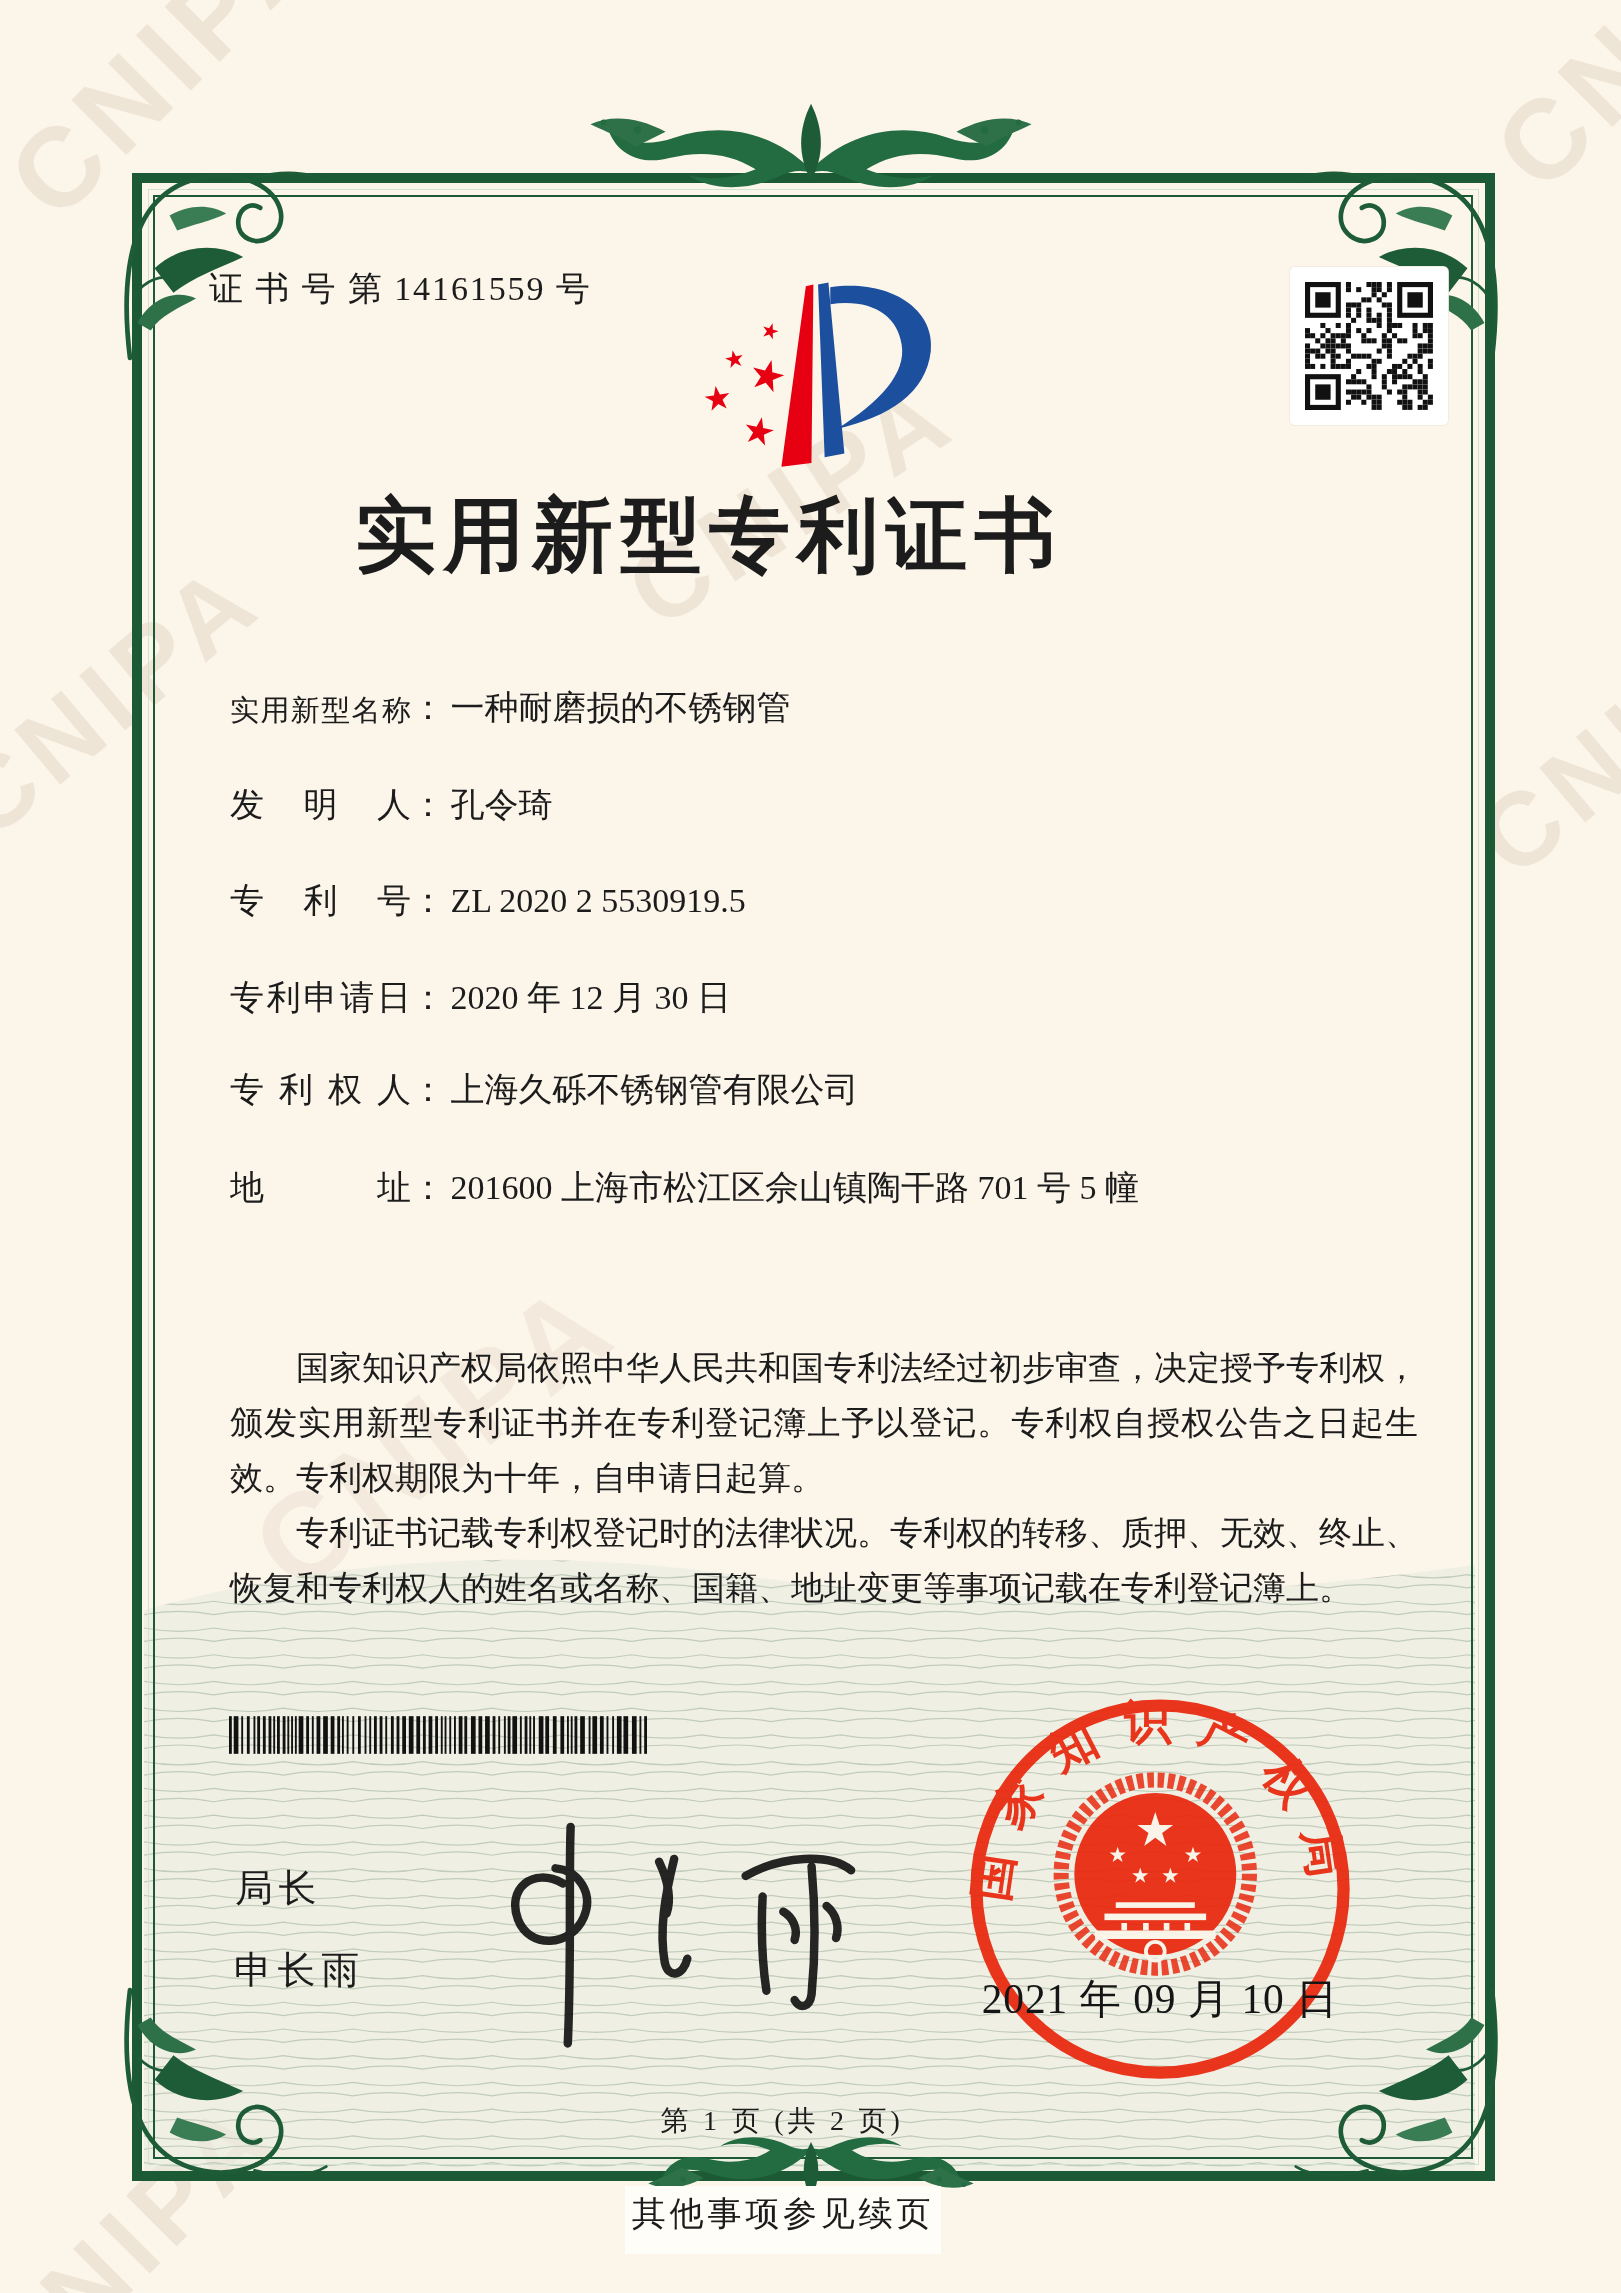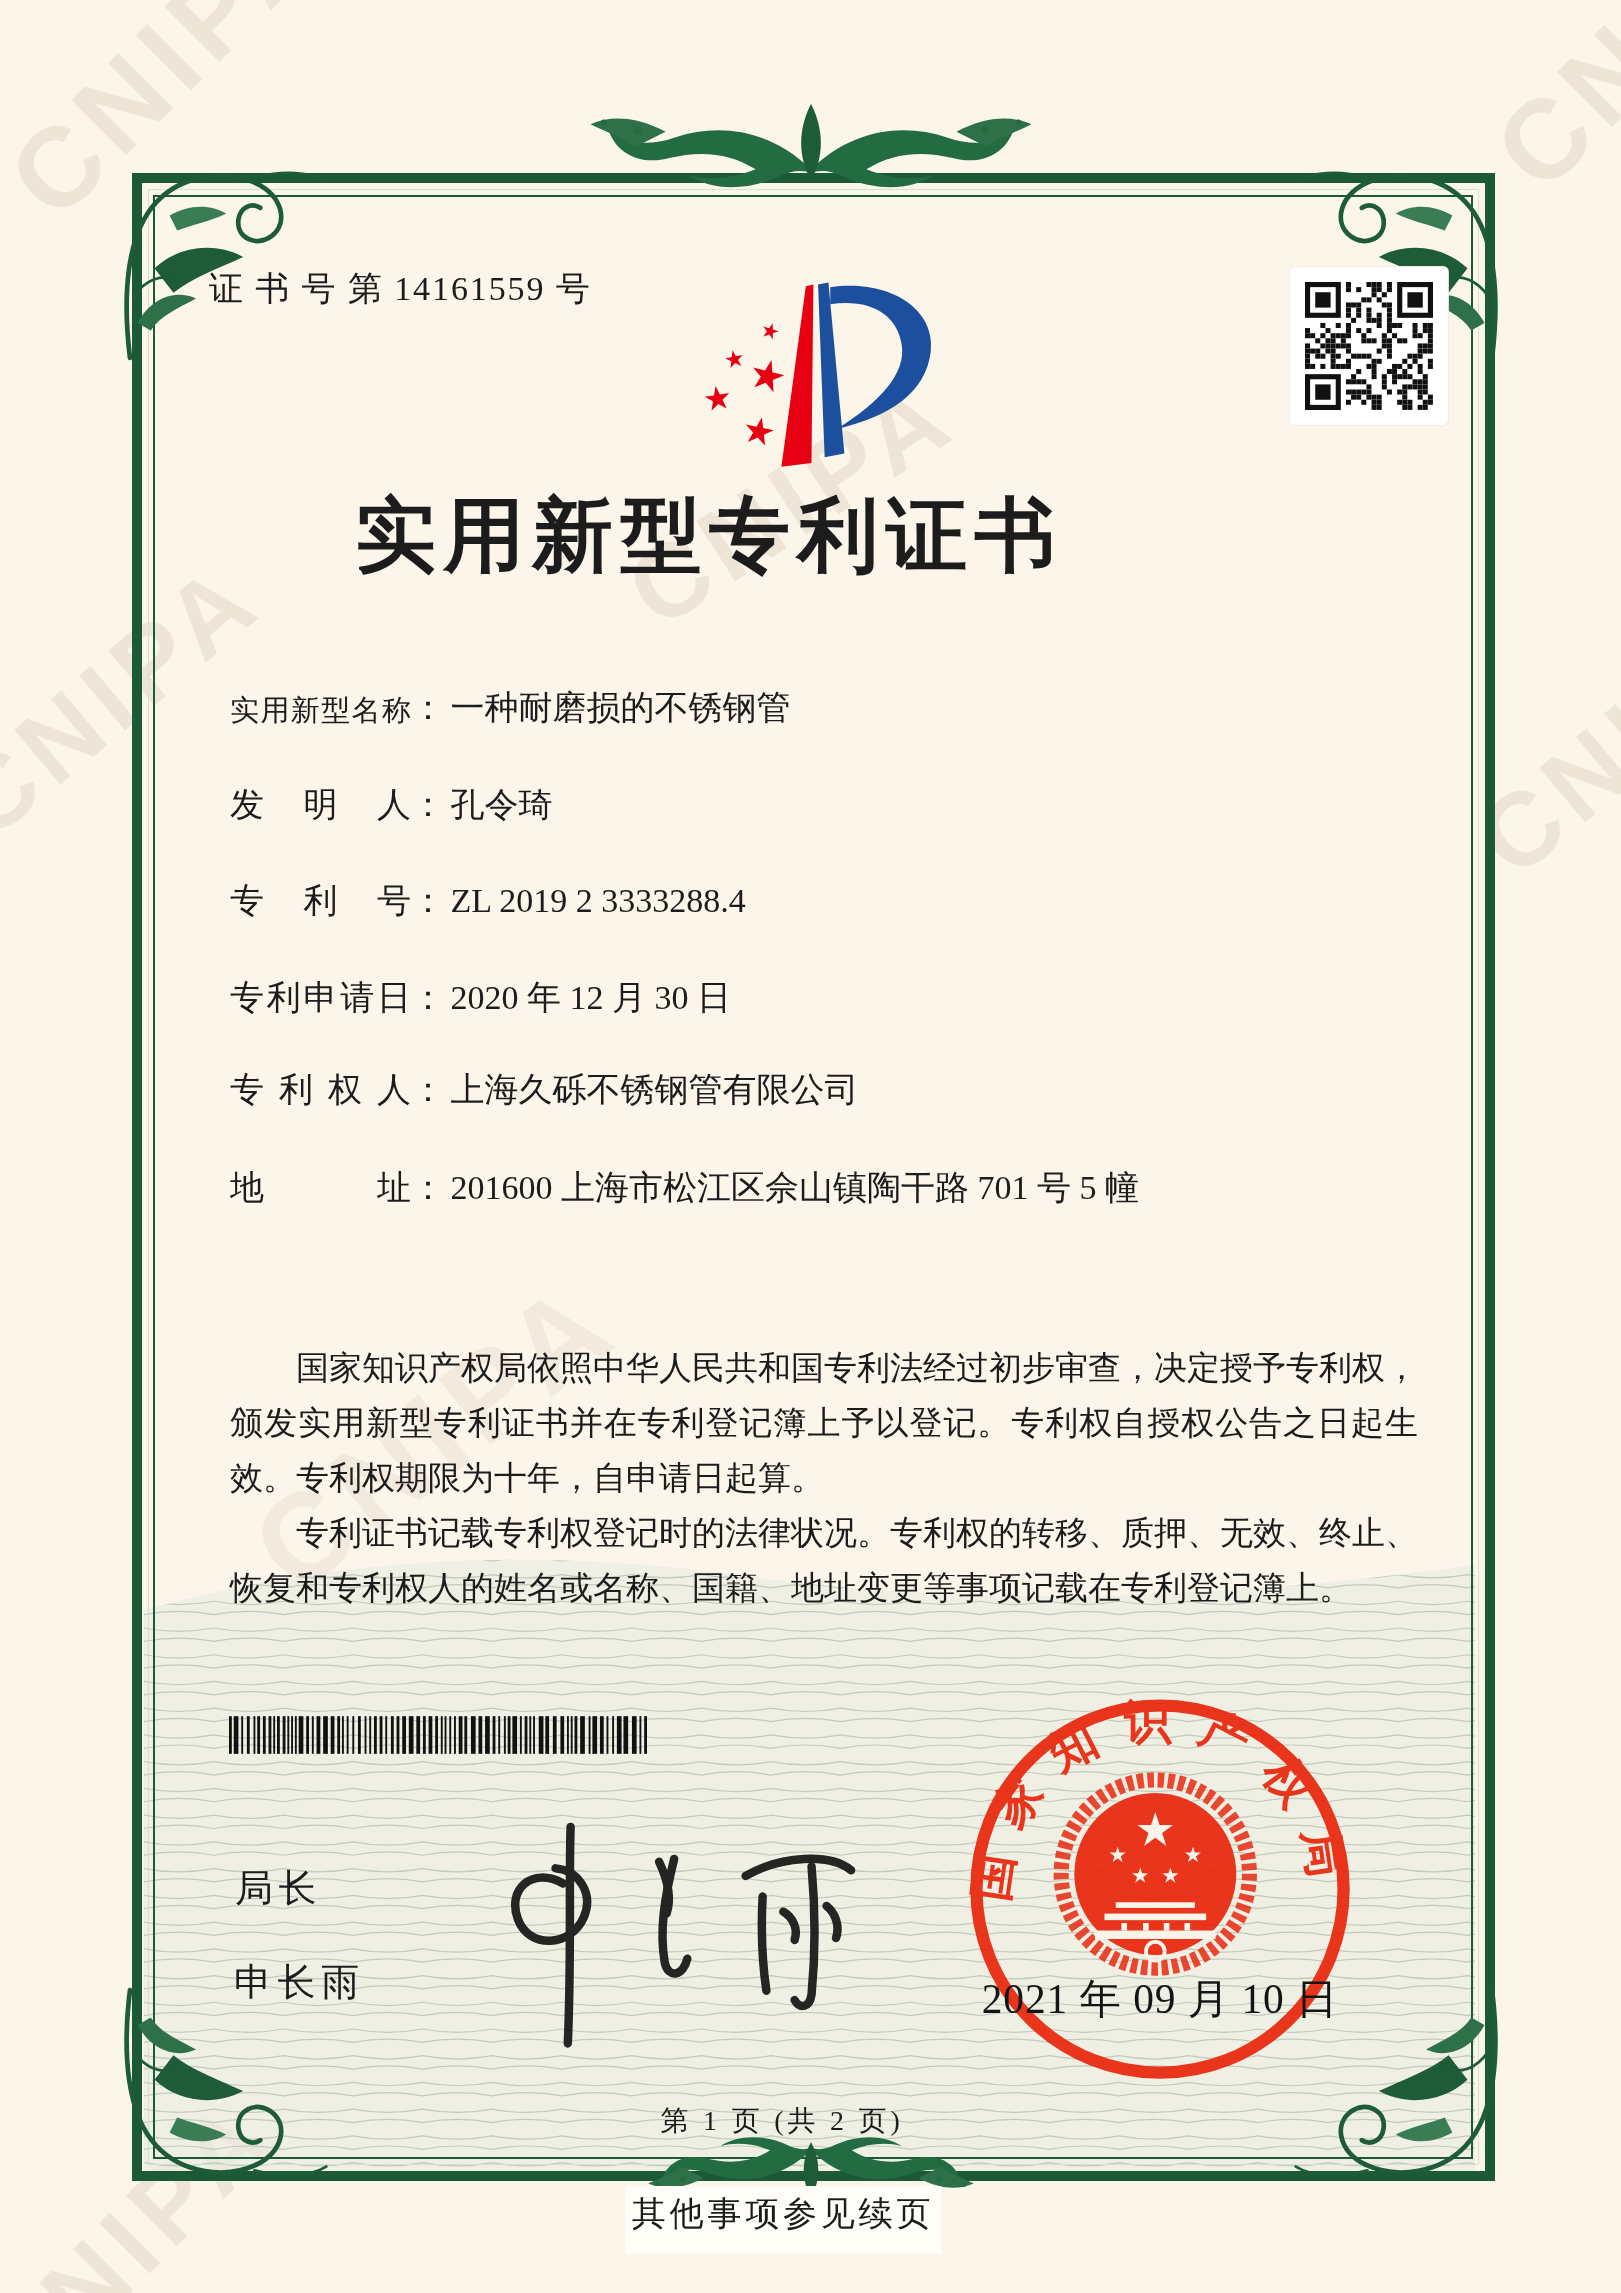--- a/index.html
+++ b/index.html
@@ -48,21 +48,21 @@
 
   .body-text{position:absolute;left:230px;top:1341px;width:1188px;font-size:33px;line-height:55px;
              text-align:justify;z-index:4;}
   .body-text p{margin:0;text-indent:2em;}
 
   .barcode{position:absolute;left:229px;top:1716px;z-index:4;}
 
   .officer-title{position:absolute;left:235px;top:1863px;font-size:38px;letter-spacing:5.6px;z-index:4;
                  font-family:"Liberation Sans","DejaVu Sans",sans-serif;}
   .officer-name{position:absolute;left:234px;top:1945px;font-size:38px;letter-spacing:5.6px;z-index:4;
-                font-family:"Liberation Sans","DejaVu Sans",sans-serif;margin-top:12px;}
+                font-family:"Liberation Sans","DejaVu Sans",sans-serif;}
   .signature{position:absolute;left:480px;top:1810px;z-index:5;}
 
   .seal{position:absolute;left:967px;top:1695px;z-index:5;}
   .seal-ring-text{font-size:50px;font-weight:bold;letter-spacing:26px;fill:#e8270d;
                   font-family:"Liberation Serif","DejaVu Serif",serif;}
   .seal-date{font-size:44px;fill:#151515;letter-spacing:1px;
              font-family:"Liberation Serif","DejaVu Serif",serif;}
 
   .page-indicator{position:absolute;left:151px;top:2102px;width:1262px;text-align:center;
                   font-size:28px;letter-spacing:3.8px;z-index:4;}
@@ -421,21 +421,21 @@
 
   <div class="doc-title">实用新型专利证书</div>
 
   <div class="field-row" style="top:685px">
     <span class="flabel tight">实用新型名称</span><span>：</span><span class="fvalue">一种耐磨损的不锈钢管</span>
   </div>
   <div class="field-row" style="top:782px">
     <span class="flabel">发明人</span><span>：</span><span class="fvalue">孔令琦</span>
   </div>
   <div class="field-row" style="top:878px">
-    <span class="flabel">专利号</span><span>：</span><span class="fvalue">ZL 2019 2 3333288.4</span>
+    <span class="flabel">专利号</span><span>：</span><span class="fvalue">ZL 2020 2 5530919.5</span>
   </div>
   <div class="field-row" style="top:975px">
     <span class="flabel">专利申请日</span><span>：</span><span class="fvalue">2020 年 12 月 30 日</span>
   </div>
   <div class="field-row" style="top:1067px">
     <span class="flabel">专利权人</span><span>：</span><span class="fvalue">上海久砾不锈钢管有限公司</span>
   </div>
   <div class="field-row" style="top:1165px">
     <span class="flabel">地址</span><span>：</span><span class="fvalue">201600 上海市松江区佘山镇陶干路 701 号 5 幢</span>
   </div>

